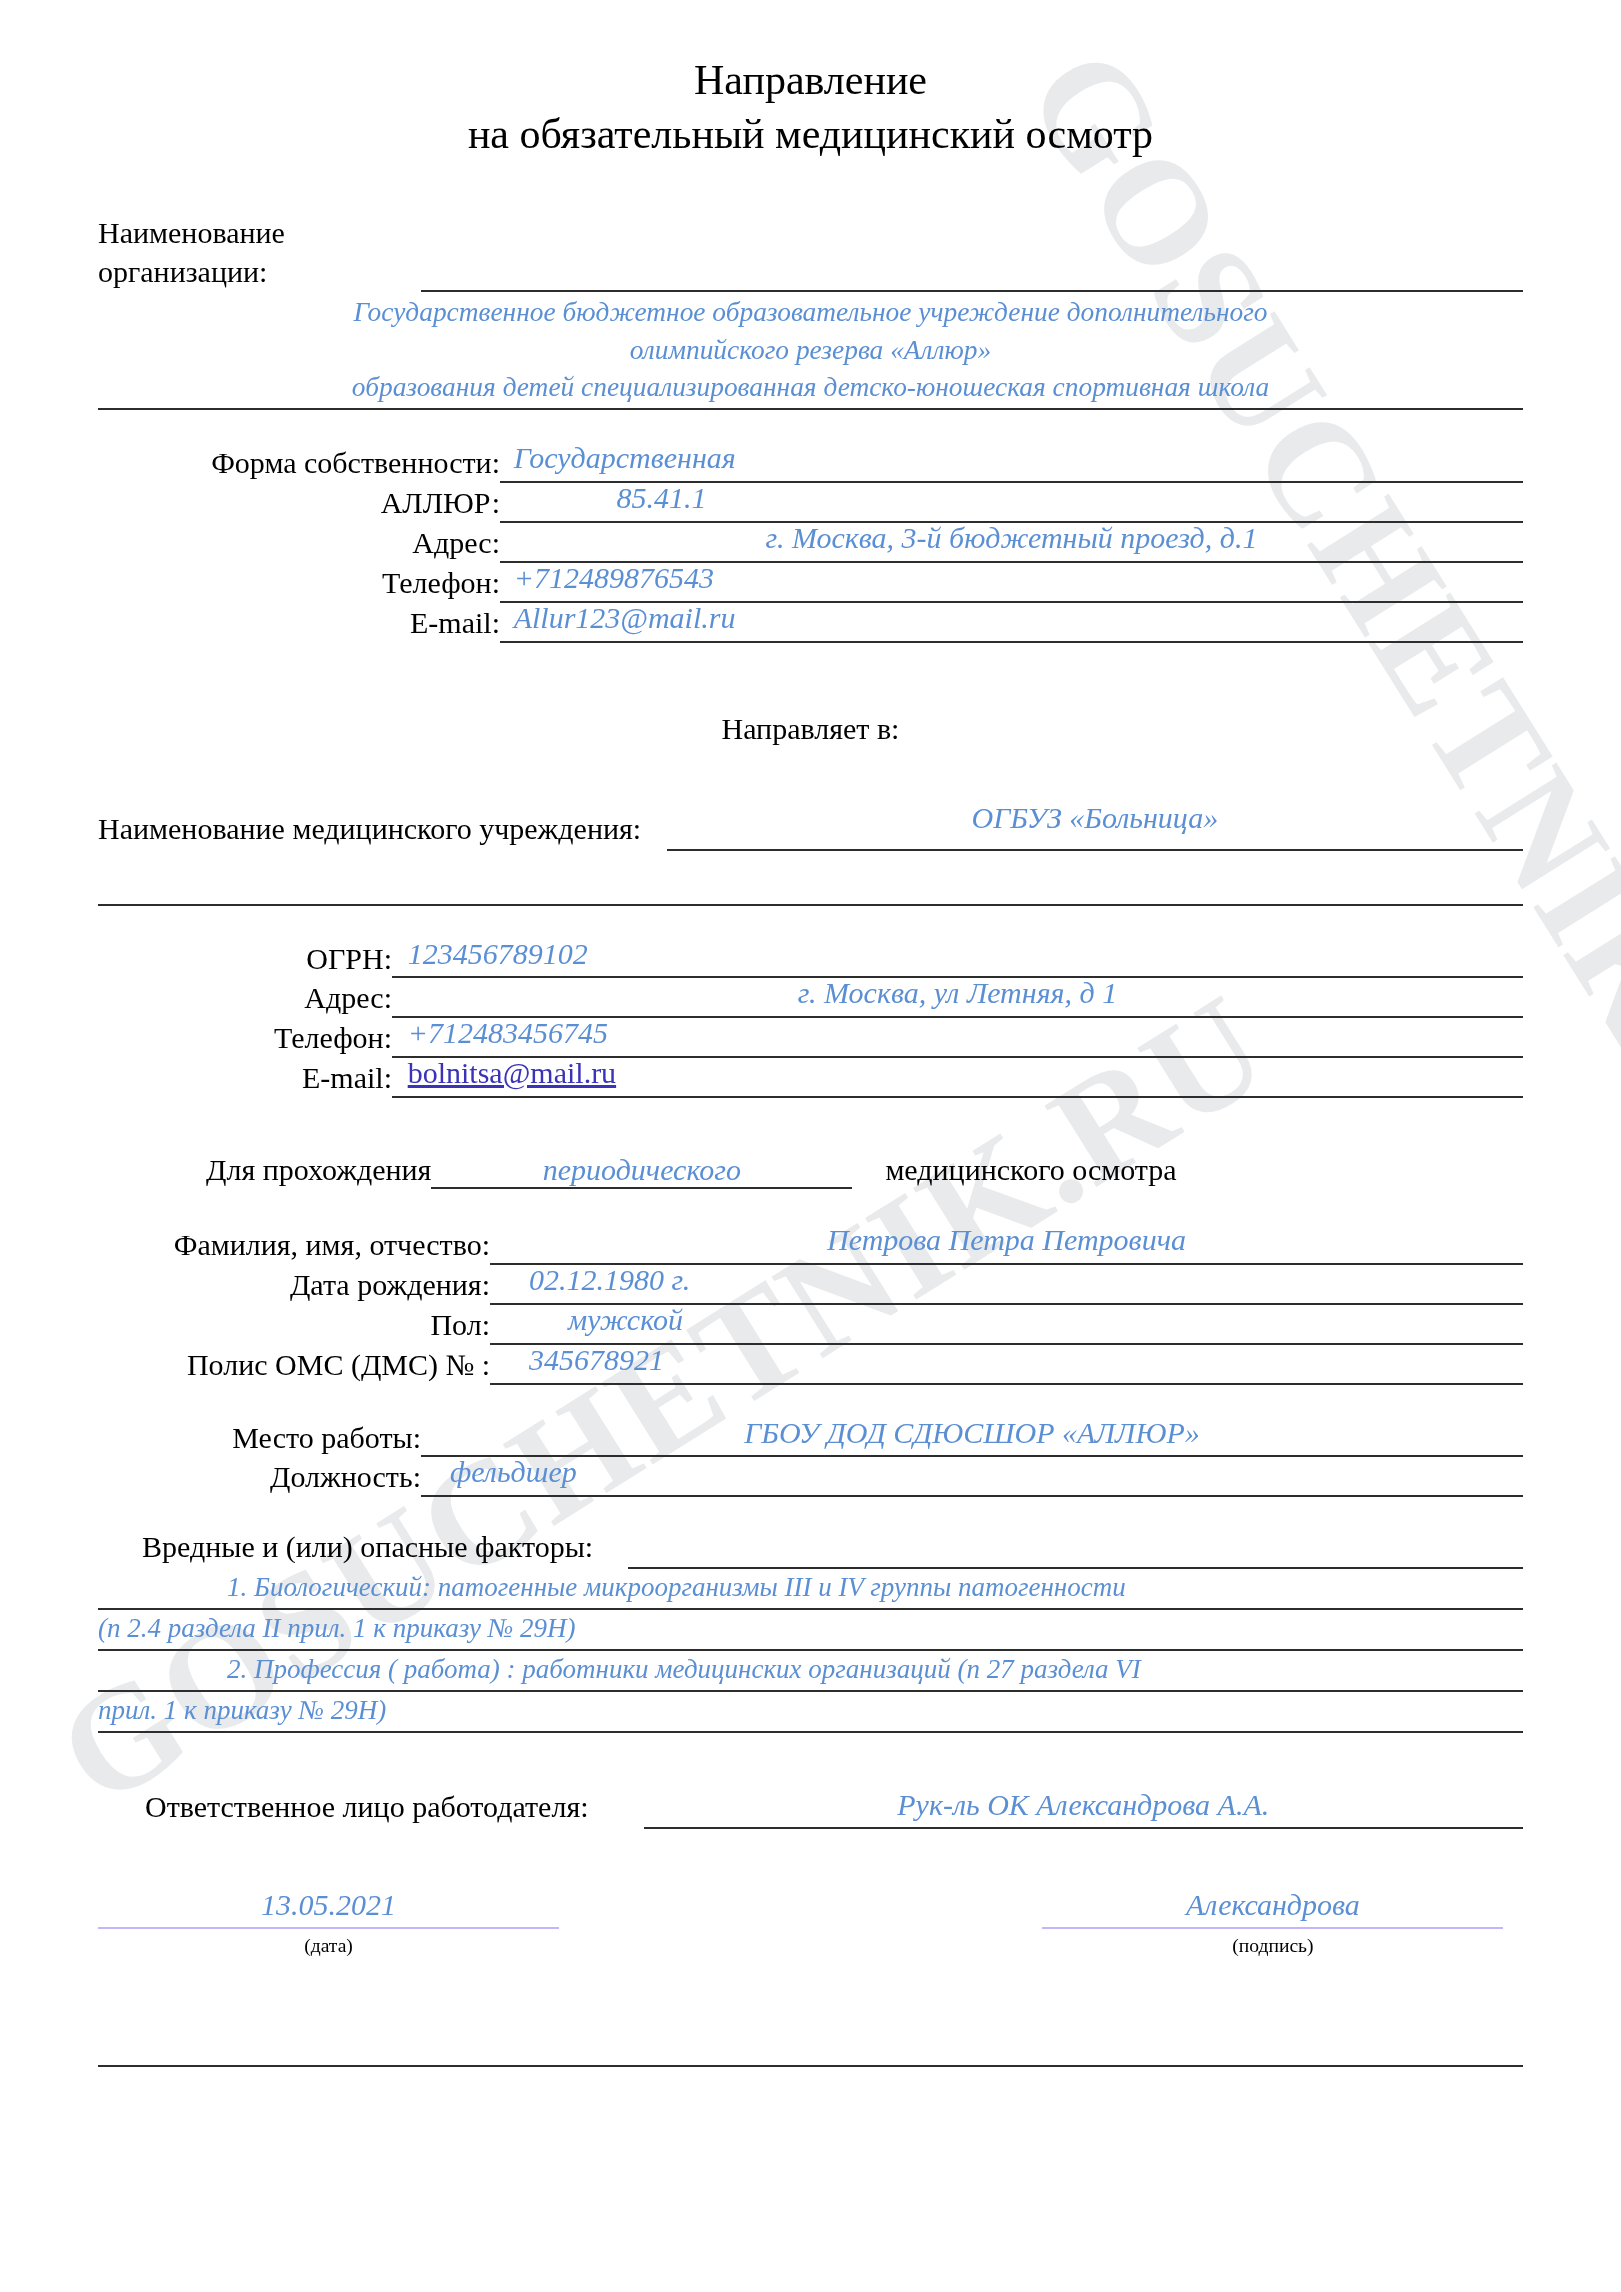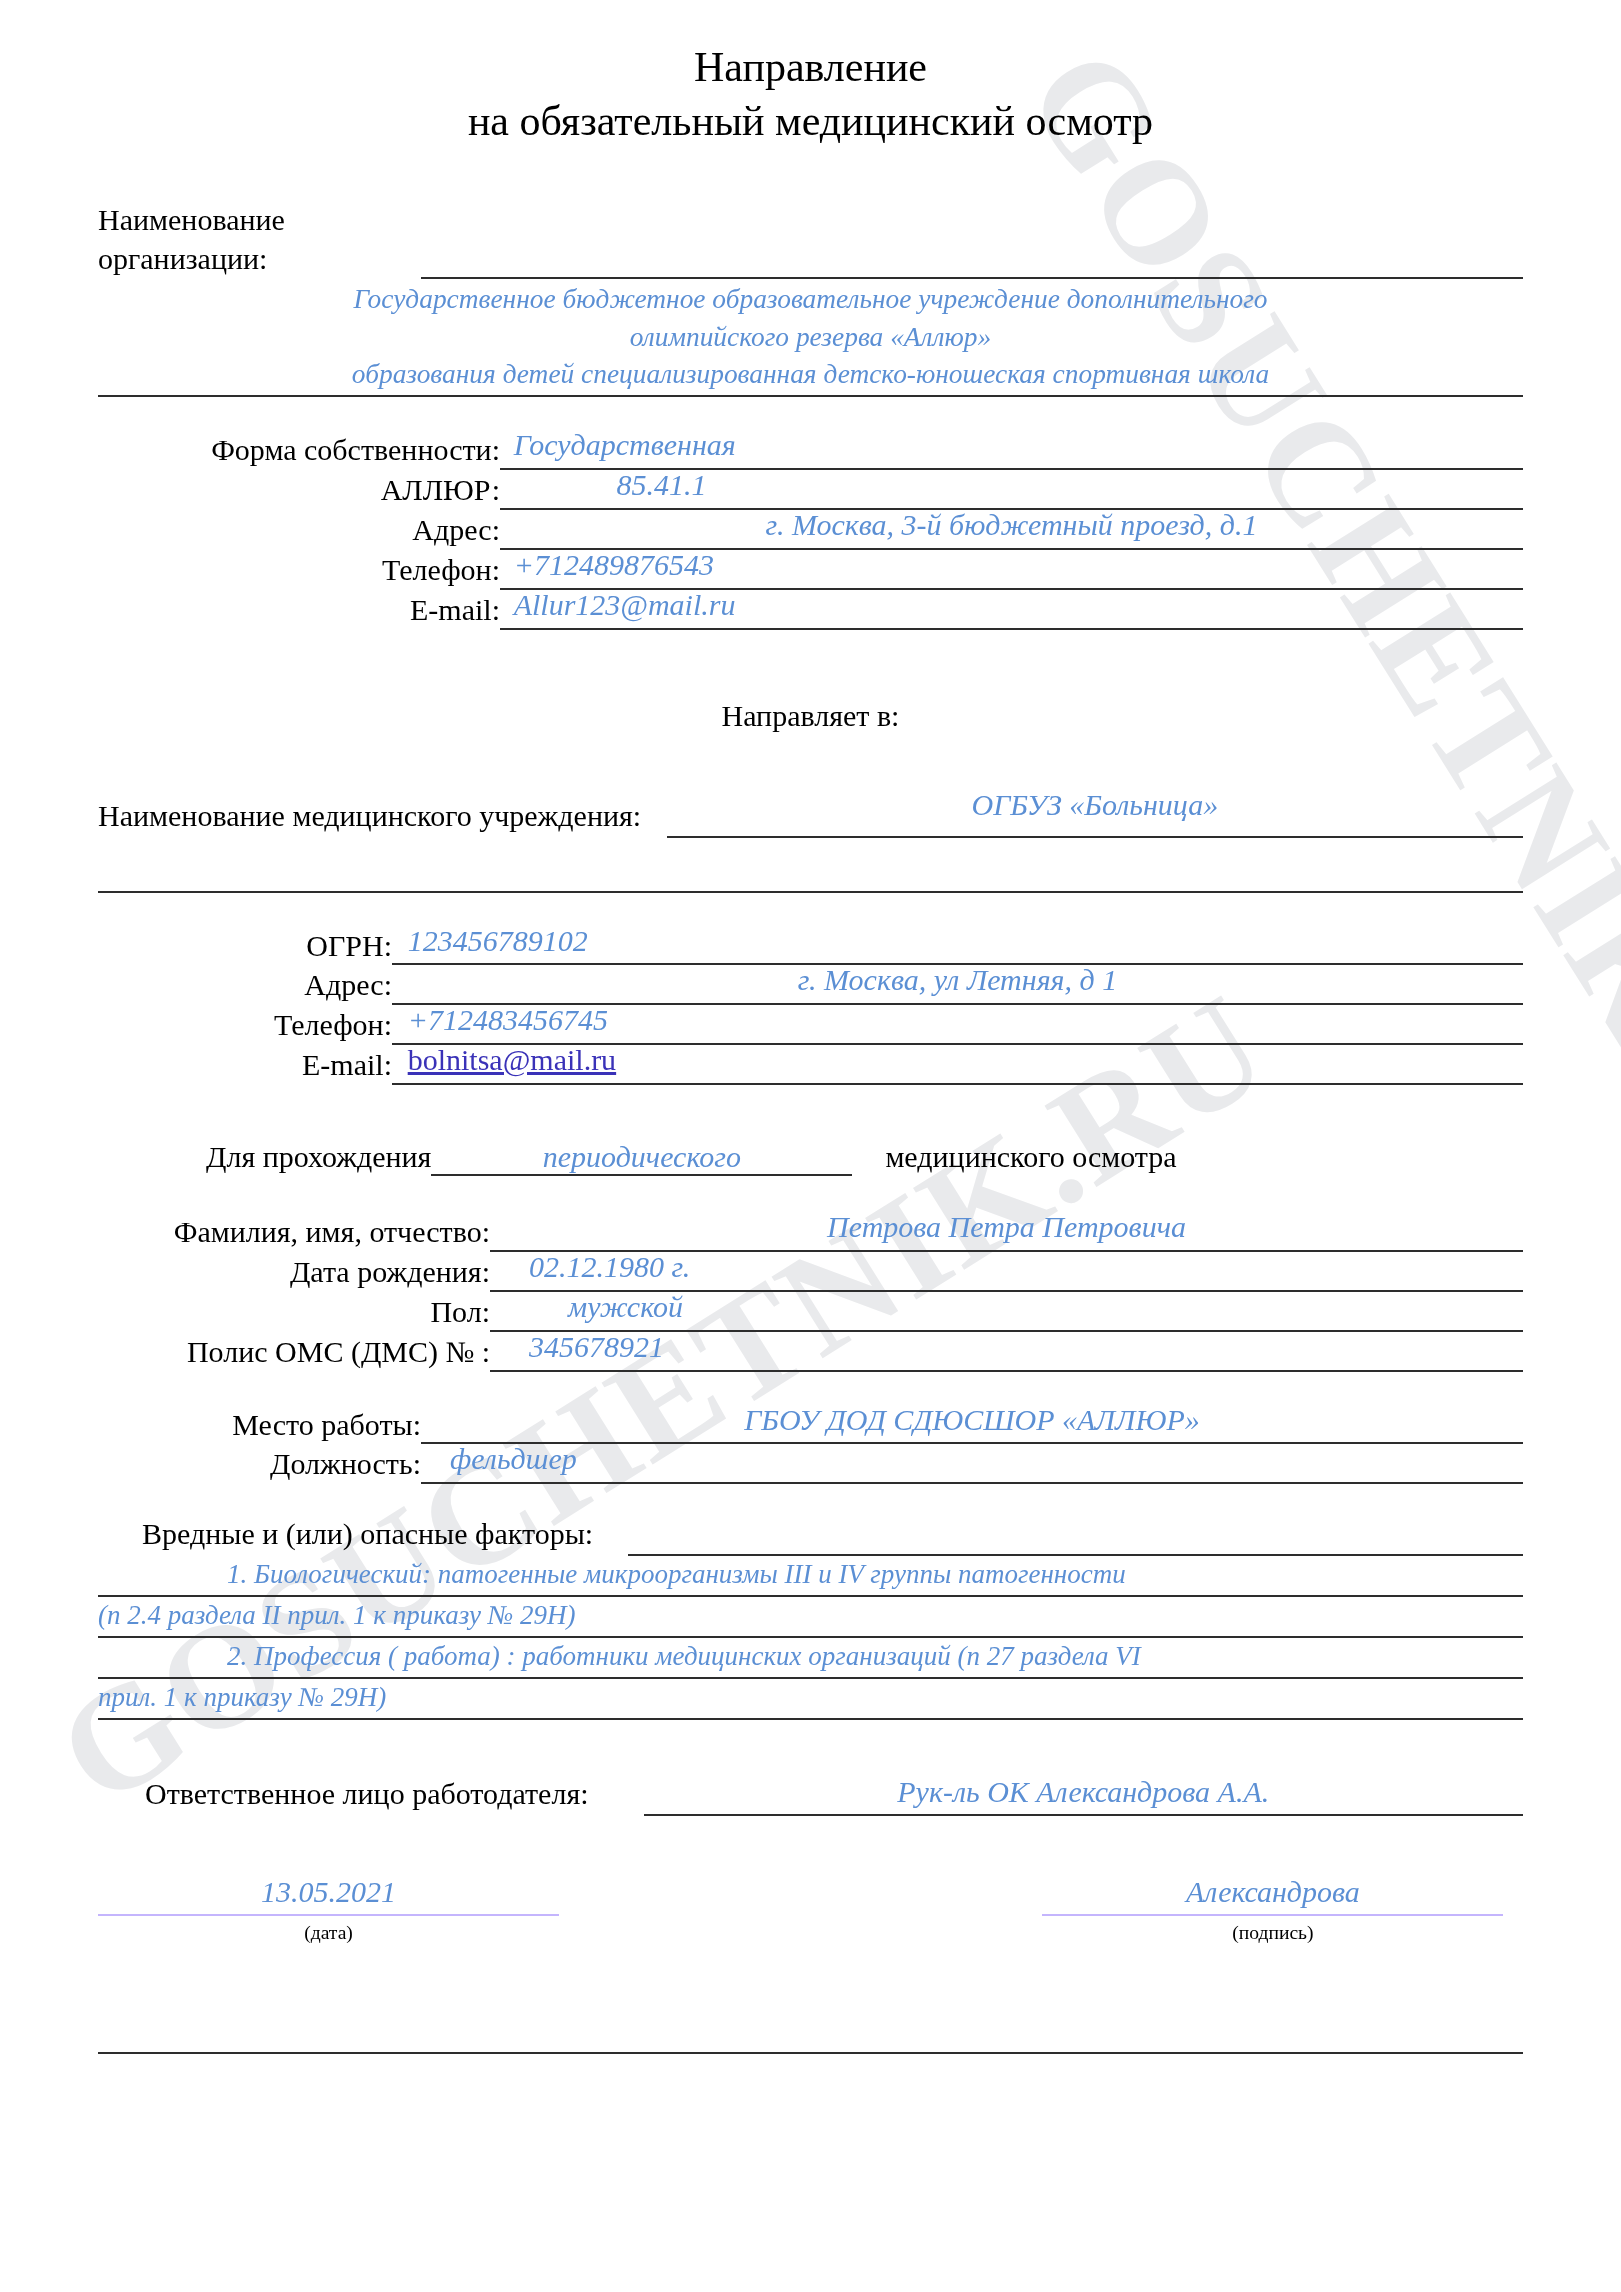--- a/index.html
+++ b/index.html
@@ -55,21 +55,21 @@
     position: relative;
     z-index: 2;
     padding: 0 98px;
   }
 
   
   .doc-title {
     text-align: center;
     font-size: 42px;
     line-height: 1.28;
-    margin-top: 41px;
+    margin-top: 54px;
   }
   .doc-title .line2 {
     display: block;
   }
 
   
   .val {
     color: #5b8fd4;
     font-style: italic;
     white-space: nowrap;

